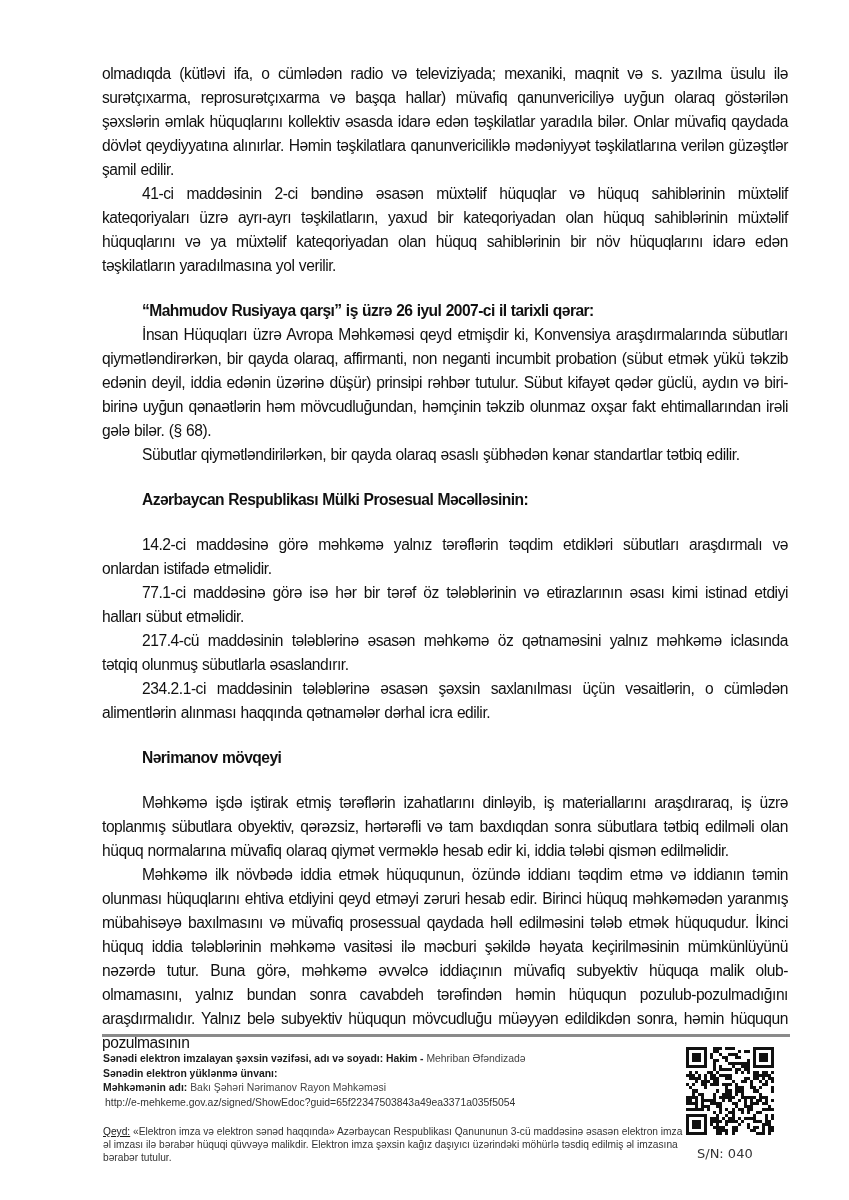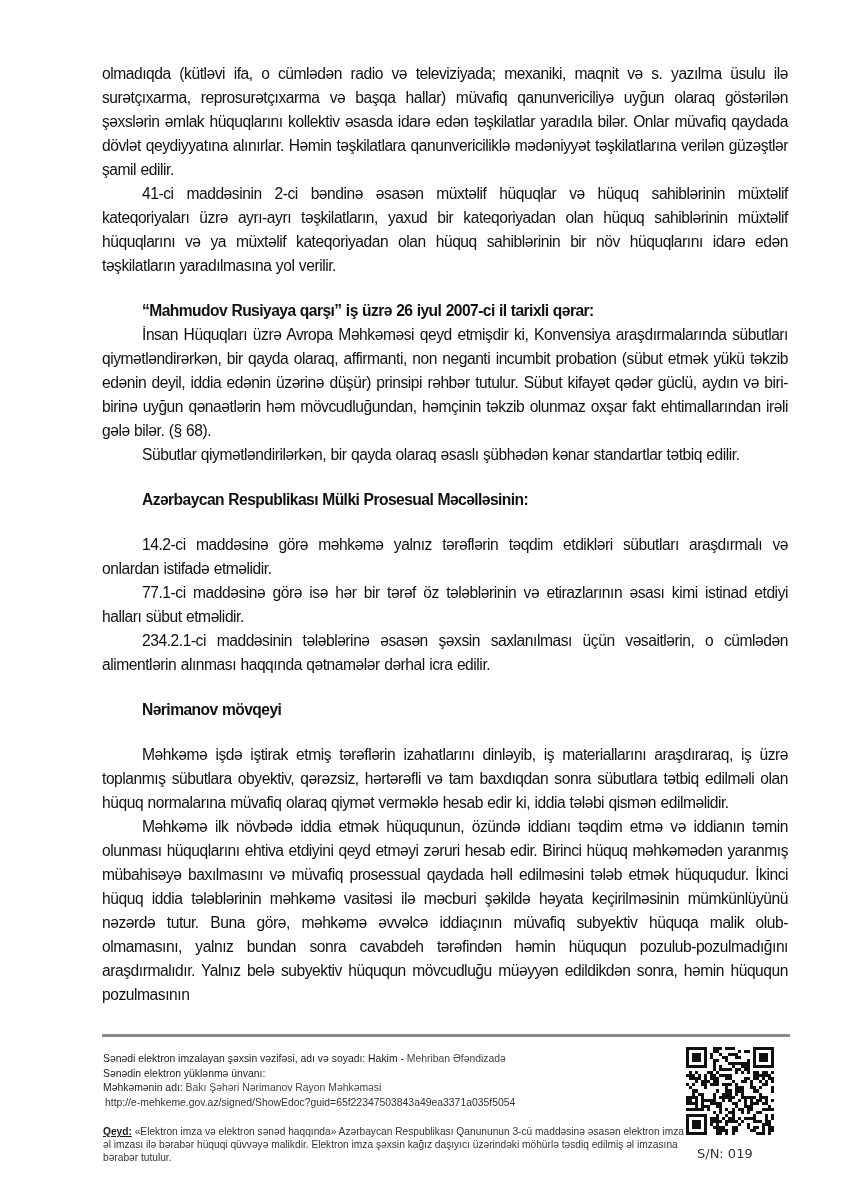--- a/index.html
+++ b/index.html
@@ -46,35 +46,35 @@
     .footer {
       position: absolute;
       left: 103px;
       top: 1052px;
       width: 560px;
       font-size: 10.4px;
       line-height: 14.5px;
       color: #333333;
     }
     .footer .row { white-space: nowrap; }
-    .footer .lbl { font-weight: normal; color: #1a1a1a; }
+    .footer .lbl { font-weight: bold; color: #1a1a1a; }
     .footer .val { color: #444444; }
     .footer .url { color: #333333; margin-left: 2px; }
 
     .note {
       position: absolute;
       left: 103px;
       top: 1125px;
       width: 585px;
       font-size: 10.2px;
       line-height: 13px;
       color: #333333;
     }
     .note .note-label {
-      font-weight: bold;
+      font-weight: normal;
       text-decoration: underline;
       color: #1a1a1a;
     }
 
     .qr {
       position: absolute;
       left: 686px;
       top: 1046px;
       width: 88px;
       height: 90px;
@@ -96,20 +96,21 @@
   <p class="p indent">41-ci maddəsinin 2-ci bəndinə əsasən müxtəlif hüquqlar və hüquq sahiblərinin müxtəlif kateqoriyaları üzrə ayrı-ayrı təşkilatların, yaxud bir kateqoriyadan olan hüquq sahiblərinin müxtəlif hüquqlarını və ya müxtəlif kateqoriyadan olan hüquq sahiblərinin bir növ hüquqlarını idarə edən təşkilatların yaradılmasına yol verilir.</p>
   <div class="gap"></div>
   <p class="p indent bold">“Mahmudov Rusiyaya qarşı” iş üzrə 26 iyul 2007-ci il tarixli qərar:</p>
   <p class="p indent">İnsan Hüquqları üzrə Avropa Məhkəməsi qeyd etmişdir ki, Konvensiya araşdırmalarında sübutları qiymətləndirərkən, bir qayda olaraq, affirmanti, non neganti incumbit probation (sübut etmək yükü təkzib edənin deyil, iddia edənin üzərinə düşür) prinsipi rəhbər tutulur. Sübut kifayət qədər güclü, aydın və biri-birinə uyğun qənaətlərin həm mövcudluğundan, həmçinin təkzib olunmaz oxşar fakt ehtimallarından irəli gələ bilər. (§ 68).</p>
   <p class="p indent">Sübutlar qiymətləndirilərkən, bir qayda olaraq əsaslı şübhədən kənar standartlar tətbiq edilir.</p>
   <div class="gap"></div>
   <p class="p indent bold">Azərbaycan Respublikası Mülki Prosesual Məcəlləsinin:</p>
   <div class="gap"></div>
   <p class="p indent">14.2-ci maddəsinə görə məhkəmə yalnız tərəflərin təqdim etdikləri sübutları araşdırmalı və onlardan istifadə etməlidir.</p>
   <p class="p indent">77.1-ci maddəsinə görə isə hər bir tərəf öz tələblərinin və etirazlarının əsası kimi istinad etdiyi halları sübut etməlidir.</p>
+  <p class="p indent">217.4-cü maddəsinin tələblərinə əsasən məhkəmə öz qətnaməsini yalnız məhkəmə iclasında tətqiq olunmuş sübutlarla əsaslandırır.</p>
   <p class="p indent">234.2.1-ci maddəsinin tələblərinə əsasən şəxsin saxlanılması üçün vəsaitlərin, o cümlədən alimentlərin alınması haqqında qətnamələr dərhal icra edilir.</p>
   <div class="gap"></div>
   <p class="p indent bold">Nərimanov mövqeyi</p>
   <div class="gap"></div>
   <p class="p indent">Məhkəmə işdə iştirak etmiş tərəflərin izahatlarını dinləyib, iş materiallarını araşdıraraq, iş üzrə toplanmış sübutlara obyektiv, qərəzsiz, hərtərəfli və tam baxdıqdan sonra sübutlara tətbiq edilməli olan hüquq normalarına müvafiq olaraq qiymət verməklə hesab edir ki, iddia tələbi qismən edilməlidir.</p>
   <p class="p indent">Məhkəmə ilk növbədə iddia etmək hüququnun, özündə iddianı təqdim etmə və iddianın təmin olunması hüquqlarını ehtiva etdiyini qeyd etməyi zəruri hesab edir. Birinci hüquq məhkəmədən yaranmış mübahisəyə baxılmasını və müvafiq prosessual qaydada həll edilməsini tələb etmək hüququdur. İkinci hüquq iddia tələblərinin məhkəmə vasitəsi ilə məcburi şəkildə həyata keçirilməsinin mümkünlüyünü nəzərdə tutur. Buna görə, məhkəmə əvvəlcə iddiaçının müvafiq subyektiv hüquqa malik olub-olmamasını, yalnız bundan sonra cavabdeh tərəfindən həmin hüququn pozulub-pozulmadığını araşdırmalıdır. Yalnız belə subyektiv hüququn mövcudluğu müəyyən edildikdən sonra, həmin hüququn pozulmasının</p>
 </div>
 
 <div class="divider"></div>
 
@@ -456,13 +457,13 @@
       <rect x="1" y="1" width="5" height="5" fill="#ffffff"></rect>
       <rect x="2" y="2" width="3" height="3" fill="#111111"></rect>
       <rect x="22" y="0" width="7" height="7" fill="#111111"></rect>
       <rect x="23" y="1" width="5" height="5" fill="#ffffff"></rect>
       <rect x="24" y="2" width="3" height="3" fill="#111111"></rect>
       <rect x="0" y="22" width="7" height="7" fill="#111111"></rect>
       <rect x="1" y="23" width="5" height="5" fill="#ffffff"></rect>
       <rect x="2" y="24" width="3" height="3" fill="#111111"></rect>
     </svg>
 </div>
-<div class="sn">S/N: 019</div>
+<div class="sn">S/N: 040</div>
 
 </body></html>

